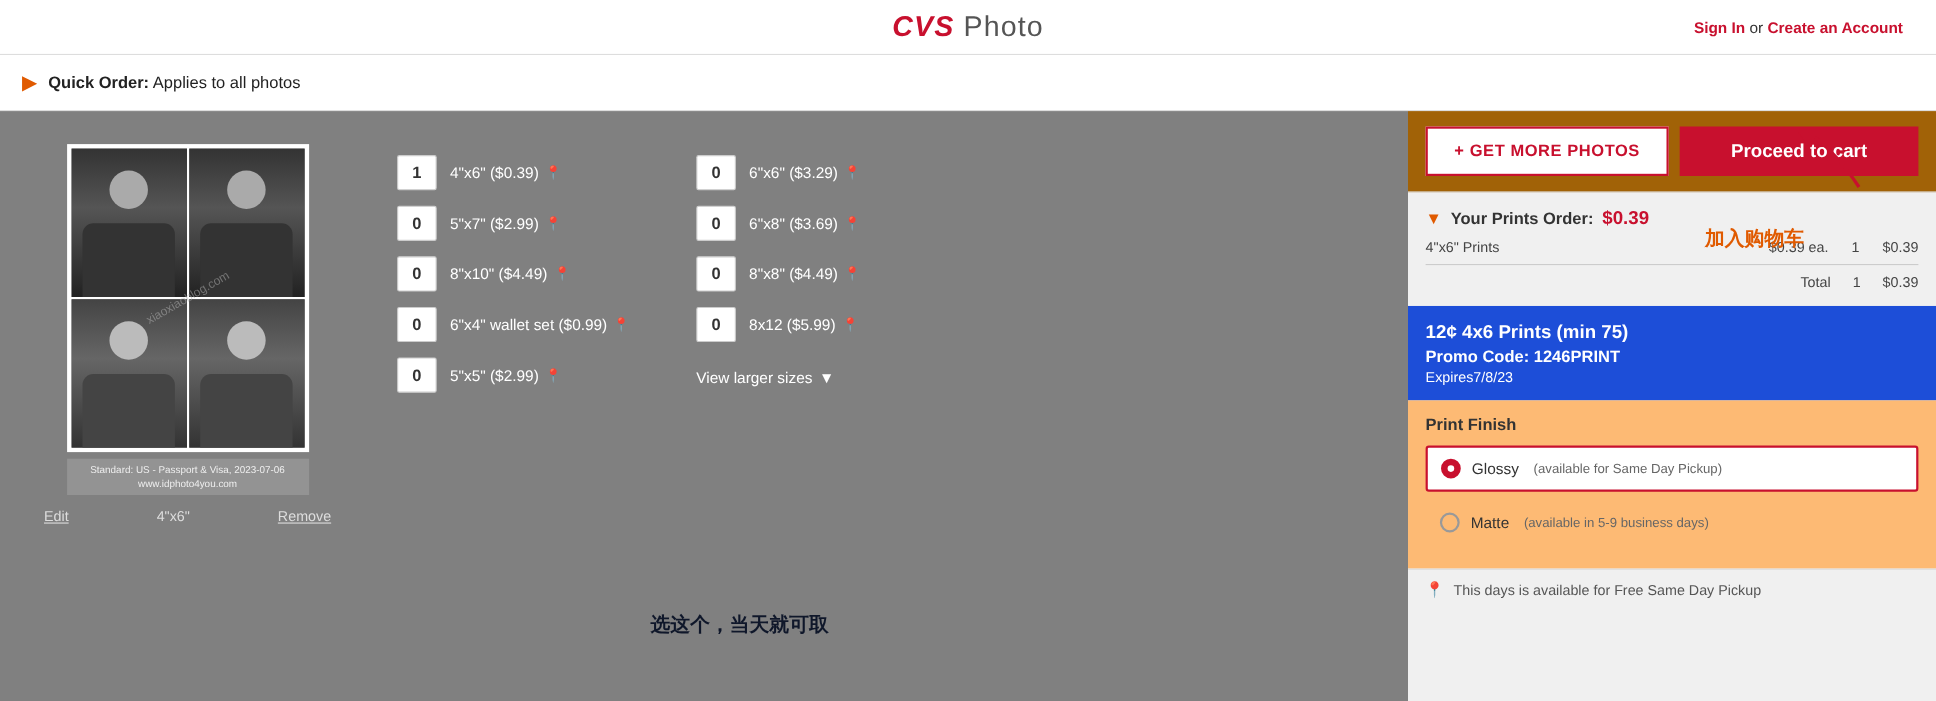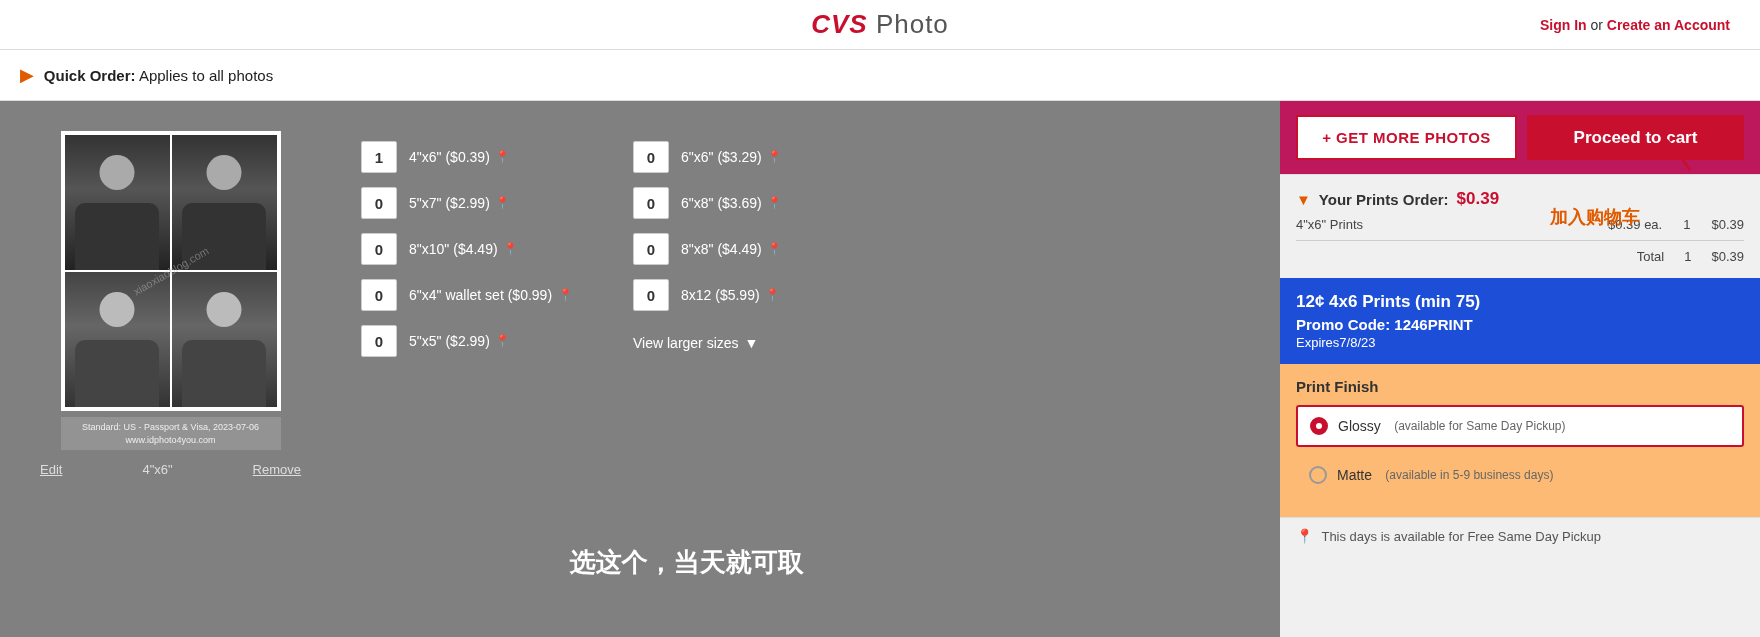--- a/index.html
+++ b/index.html
@@ -198,39 +198,39 @@
       align-items: center;
       gap: 6px;
     }
 
     
     .chinese-annotation {
       position: absolute;
       bottom: 60px;
       left: 50%;
       transform: translateX(-30%);
-      color: #ffffff;
-      font-size: 26px;
+      color: #0f172a;
+      font-size: 18px;
       font-weight: bold;
     }
 
     
     .right-panel {
       width: 480px;
       background: #f0f0f0;
       display: flex;
       flex-direction: column;
     }
 
     
     .action-buttons {
       display: flex;
       gap: 10px;
       padding: 14px 16px;
-      background: #be185d;
+      background: #a16207;
       border-bottom: 1px solid #ddd;
     }
     .btn-get-photos {
       flex: 1;
       border: 2px solid #c8102e;
       background: #fff;
       color: #c8102e;
       font-size: 15px;
       font-weight: bold;
       padding: 12px 10px;

